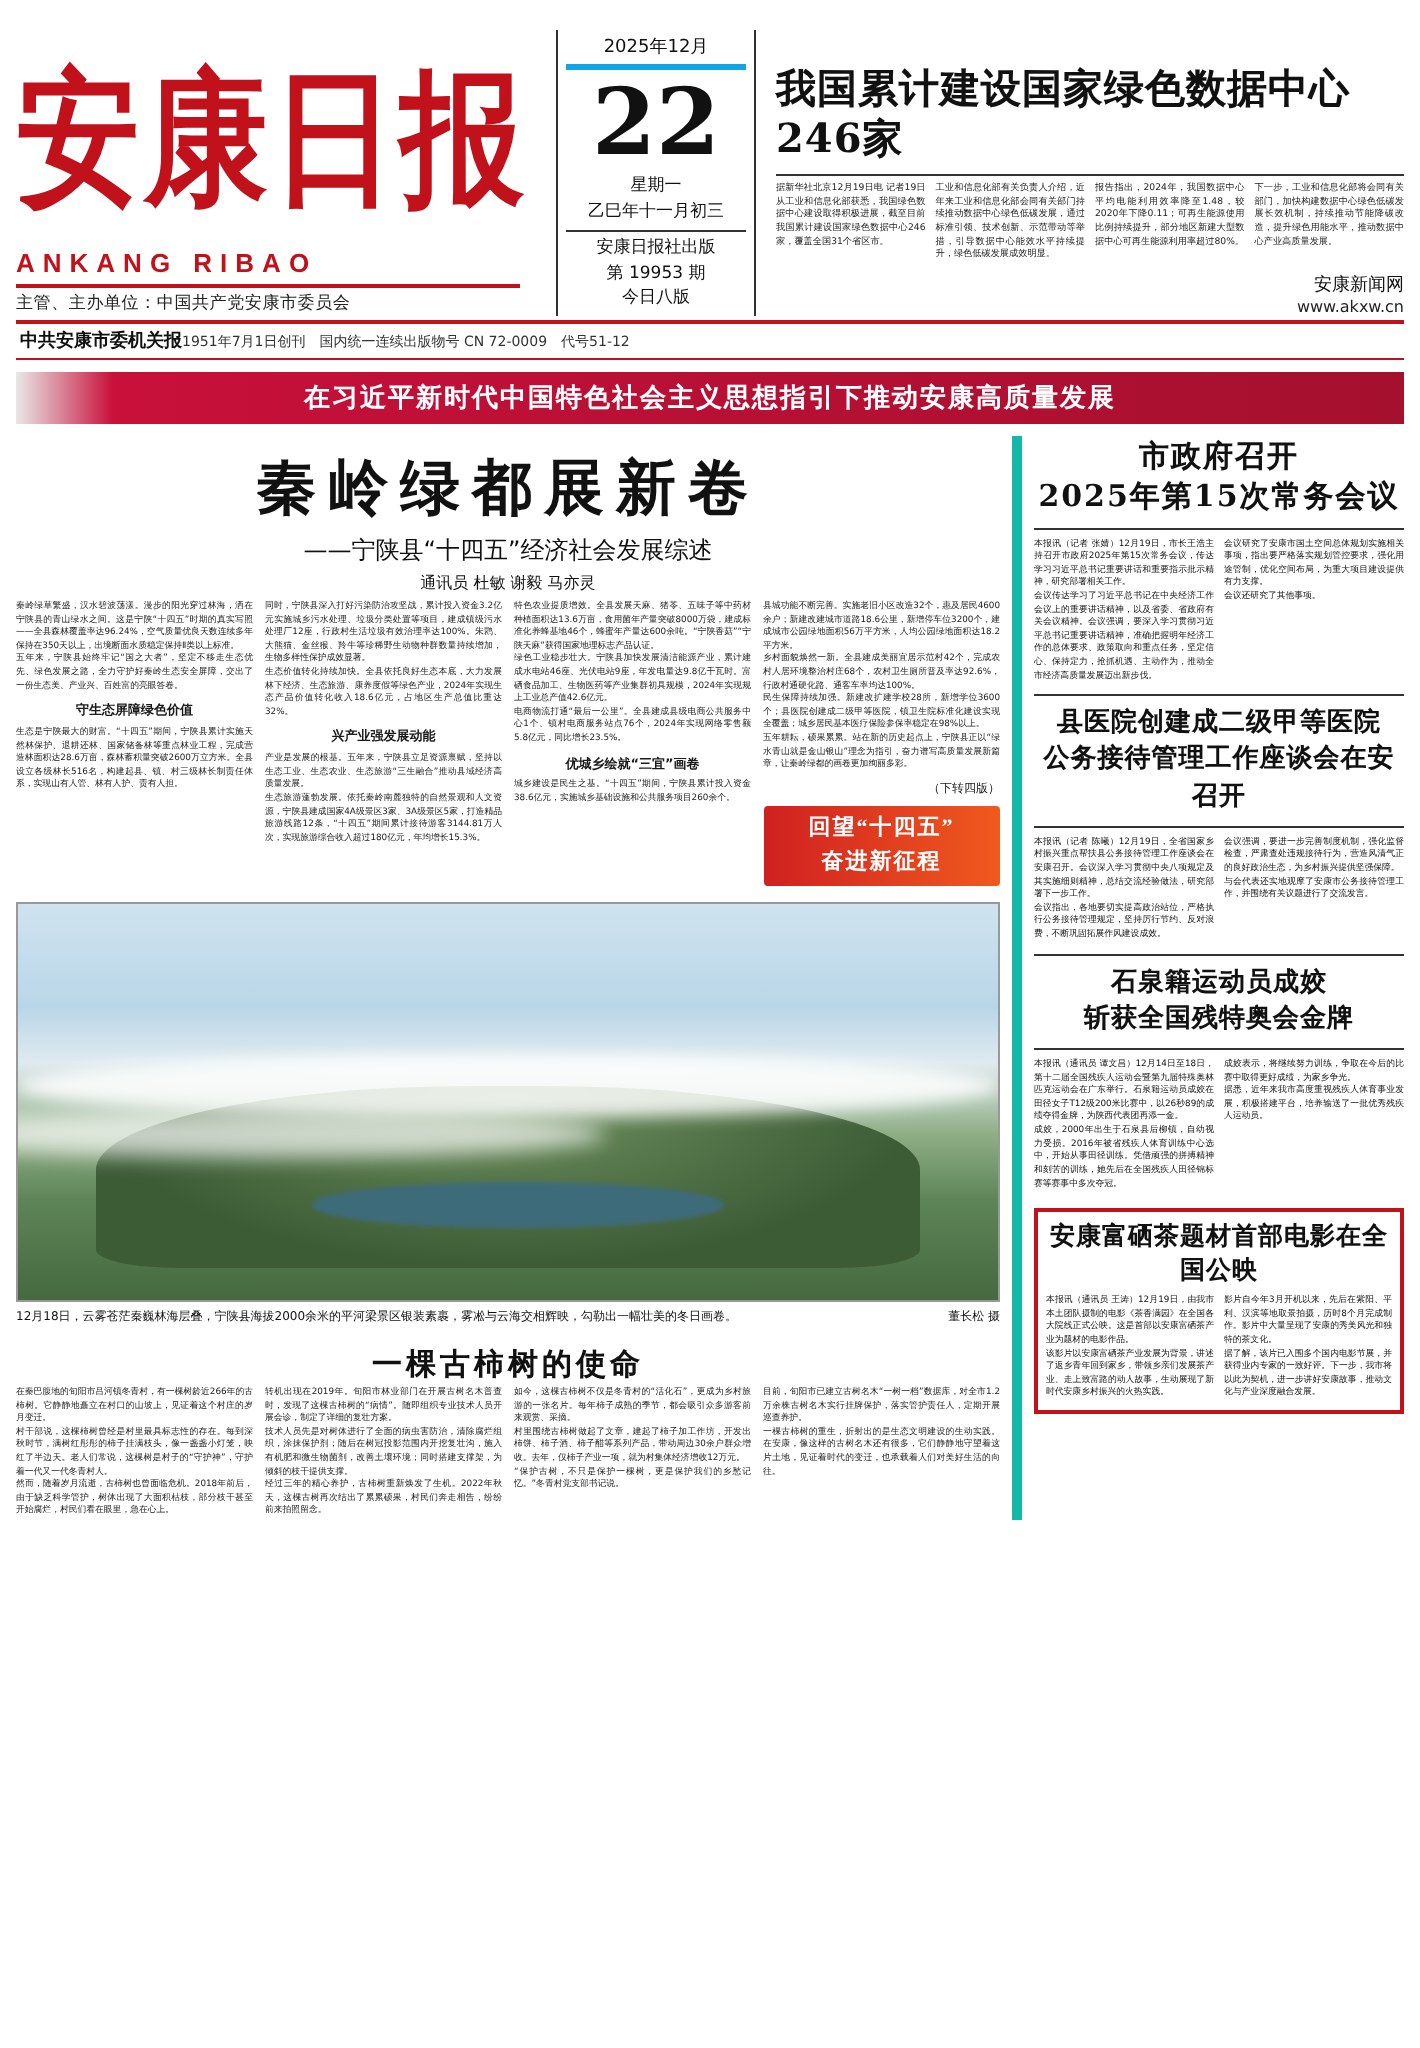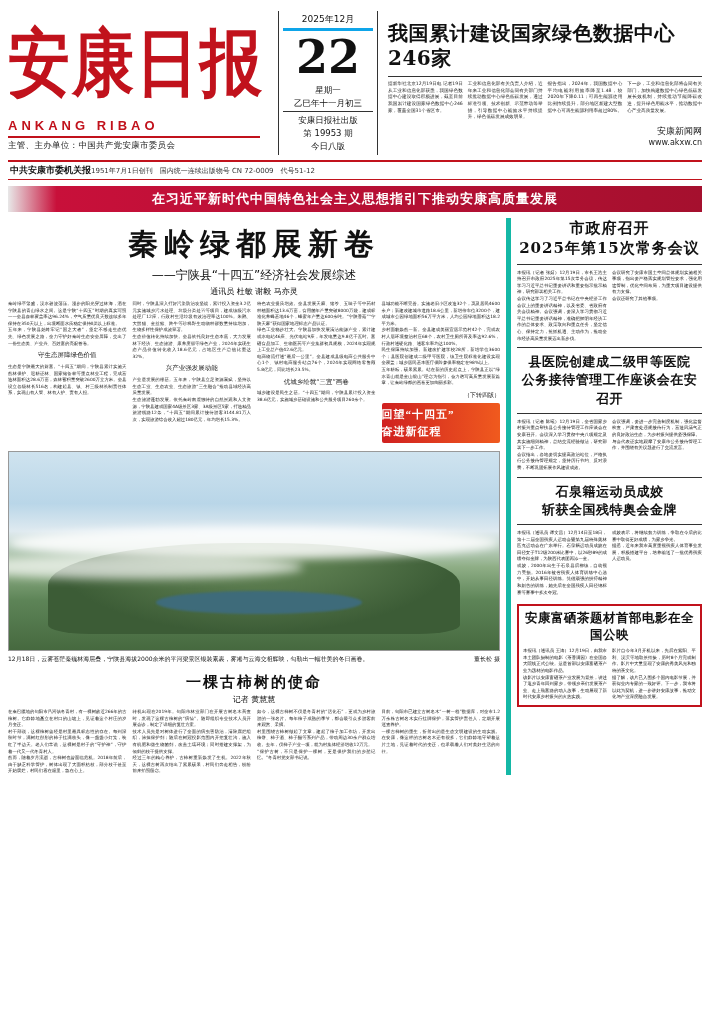--- a/index.html
+++ b/index.html
@@ -7,21 +7,21 @@
   body {
     width:710px; height:1024px;
     background:#ffffff;
     font-family:"DejaVu Sans", sans-serif;
     color:#111;
     overflow:hidden;
   }
   .page { position:relative; width:710px; height:1024px; padding:6px 8px; }
 
   
-  .masthead { display:flex; align-items:center; height:152px; }
+  .masthead { display:flex; align-items:flex-end; height:152px; }
   .logo-col { width:264px; position:relative; }
   .logo-title {
     font-family:"DejaVu Serif", serif;
     font-weight:bold;
     font-size:62px;
     color:#c1121c;
     letter-spacing:2px;
     line-height:1.05;
     padding-top:10px;
     white-space:nowrap;
@@ -87,26 +87,26 @@
   
   .lead-title {
     text-align:center; font-family:"DejaVu Serif",serif; font-weight:bold;
     font-size:30px; letter-spacing:6px; margin:6px 0 2px 0;
   }
   .lead-sub { text-align:center; font-size:12px; margin-bottom:2px;}
   .lead-byline { text-align:center; font-size:8px; margin-bottom:4px;}
 
   .cols4 { display:flex; gap:6px; font-size:4.4px; line-height:1.5; text-align:justify; color:#1a1a1a;}
   .cols4 .c { flex:1; }
-  .sec-h { font-weight:normal; font-size:6.5px; text-align:center; margin:4px 0 3px 0; }
+  .sec-h { font-weight:bold; font-size:6.5px; text-align:center; margin:4px 0 3px 0; }
 
   .stamp {
     margin-top:4px; height:40px; width:100%;
     background:linear-gradient(90deg,#d02020,#f05a1e);
-    color:#fff; display:flex; flex-direction:column; align-items:flex-start; justify-content:center;
+    color:#fff; display:flex; flex-direction:column; align-items:center; justify-content:center;
     font-weight:bold; font-size:11px; letter-spacing:1px; border-radius:2px;
     font-family:Liberation Serif, serif;
   }
   .cont { text-align:right; font-size:6px; margin-top:3px;}
 
   
   .photo-wrap { margin-top:8px; }
   .photo {
     width:100%; height:200px; border:1px solid #999;
     background:
@@ -239,21 +239,20 @@
           <div class="cloud2"></div>
         </div>
         <div class="photo-cap">
           <span>12月18日，云雾苍茫秦巍林海层叠，宁陕县海拔2000余米的平河梁景区银装素裹，雾凇与云海交相辉映，勾勒出一幅壮美的冬日画卷。</span>
           <span style="float:right">董长松 摄</span>
         </div>
       </div>
 
       <div>
         <div class="art2-title">一棵古柿树的使命</div>
-        <div class="art2-by">记者 黄慧慧</div>
         <div class="cols4">
           <div class="c">
             <div>在秦巴腹地的旬阳市吕河镇冬青村，有一棵树龄近266年的古柿树。它静静地矗立在村口的山坡上，见证着这个村庄的岁月变迁。</div>
             <div>村干部说，这棵柿树曾经是村里最具标志性的存在。每到深秋时节，满树红彤彤的柿子挂满枝头，像一盏盏小灯笼，映红了半边天。老人们常说，这棵树是村子的“守护神”，守护着一代又一代冬青村人。</div>
             <div>然而，随着岁月流逝，古柿树也曾面临危机。2018年前后，由于缺乏科学管护，树体出现了大面积枯枝，部分枝干甚至开始腐烂，村民们看在眼里，急在心上。</div>
           </div>
           <div class="c">
             <div>转机出现在2019年。旬阳市林业部门在开展古树名木普查时，发现了这棵古柿树的“病情”。随即组织专业技术人员开展会诊，制定了详细的复壮方案。</div>
             <div>技术人员先是对树体进行了全面的病虫害防治，清除腐烂组织，涂抹保护剂；随后在树冠投影范围内开挖复壮沟，施入有机肥和微生物菌剂，改善土壤环境；同时搭建支撑架，为倾斜的枝干提供支撑。</div>
             <div>经过三年的精心养护，古柿树重新焕发了生机。2022年秋天，这棵古树再次结出了累累硕果，村民们奔走相告，纷纷前来拍照留念。</div>

